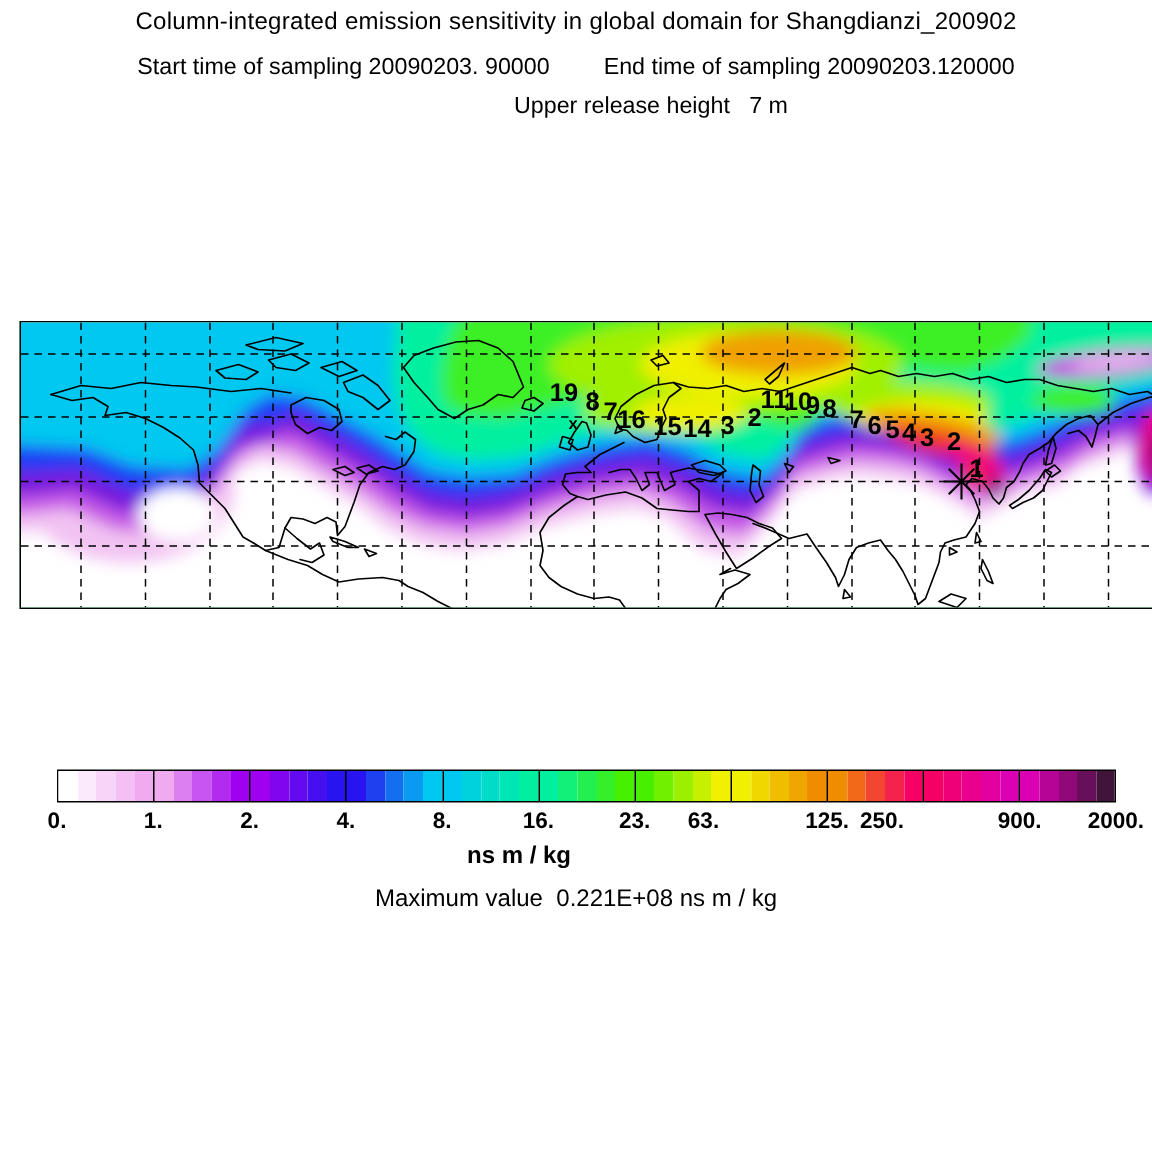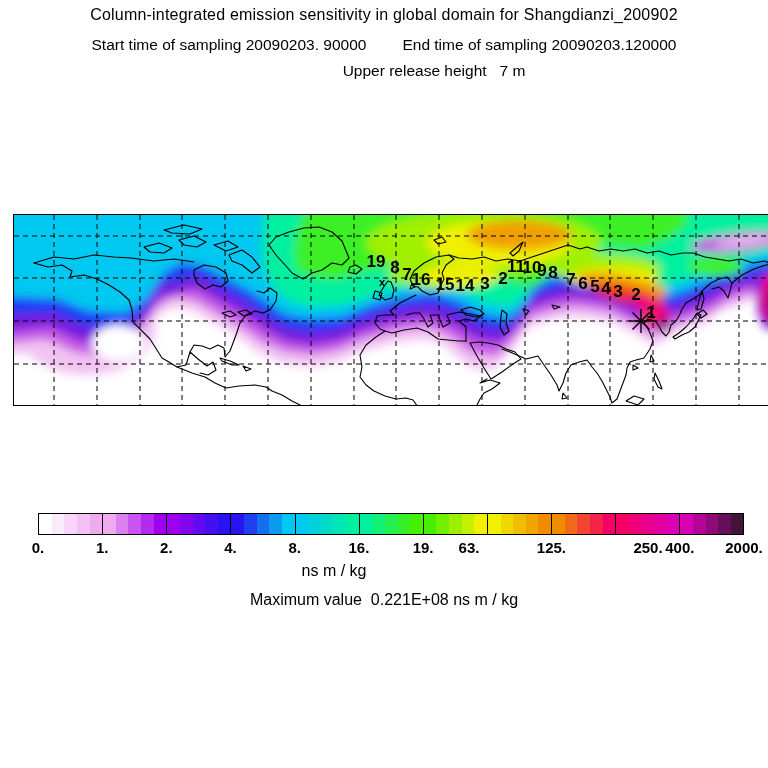--- a/index.html
+++ b/index.html
@@ -11,21 +11,21 @@
   .gap36{display:inline-block;width:36px;}
   .gap100{display:inline-block;width:100px;}
   .map-frame{position:absolute;left:13px;top:214px;width:762px;height:190px;border:1.5px solid #000;background:#86efac;}
   .map-frame svg{display:block;}
   .cbar-wrap{position:absolute;left:38px;top:513px;width:706px;}
   .cbar{display:flex;height:22px;border:1.8px solid #000;box-sizing:border-box;}
   .cbar .cell{flex:1 1 auto;}
   .cbar .cell.div{border-left:1.8px solid #000;}
   .cticks{position:relative;height:18px;margin-top:4px;}
   .cticks span{position:absolute;transform:translateX(-50%);font-size:15px;font-weight:700;white-space:nowrap;}
-  .units{position:absolute;left:0;top:562px;width:668px;text-align:center;font-size:16px;font-weight:400;}
+  .units{position:absolute;left:12px;top:562px;width:668px;text-align:center;font-size:16px;font-weight:700;}
   .maxval{position:absolute;left:0;top:591px;width:768px;text-align:center;font-size:16px;font-weight:400;white-space:pre;}
 </style>
 </head>
 <body>
 
 <div class="hdr">
   <div class="title line">Column-integrated emission sensitivity in global domain for Shangdianzi_200902</div>
   <div class="sub line"><span>Start time of sampling 20090203. 90000</span><span class="gap36"></span><span>End time of sampling 20090203.120000</span></div>
   <div class="sub line"><span class="gap100"></span><span>Upper release height   7 m</span></div>
 </div>
@@ -238,22 +238,22 @@
       <div class="cell" style="background: rgb(104, 15, 90);"></div>
       <div class="cell" style="background: rgb(65, 20, 60);"></div>
     </div>
   <div class="cticks" id="cticks">
       <span style="left: 0px;">0.</span>
       <span style="left: 64.18px;">1.</span>
       <span style="left: 128.36px;">2.</span>
       <span style="left: 192.54px;">4.</span>
       <span style="left: 256.72px;">8.</span>
       <span style="left: 320.9px;">16.</span>
-      <span style="left: 385.08px;">19.</span>
+      <span style="left: 385.08px;">23.</span>
       <span style="left: 431px;">63.</span>
       <span style="left: 513.44px;">125.</span>
-      <span style="left: 610px;">250.</span>
-      <span style="left: 641.8px;">400.</span>
+      <span style="left: 550px;">250.</span>
+      <span style="left: 641.8px;">900.</span>
       <span style="left: 705.98px;">2000.</span>
     </div>
 </div>
 <div class="units">ns m / kg</div>
 <div class="maxval">Maximum value  0.221E+08 ns m / kg</div>
 
 </body></html>

